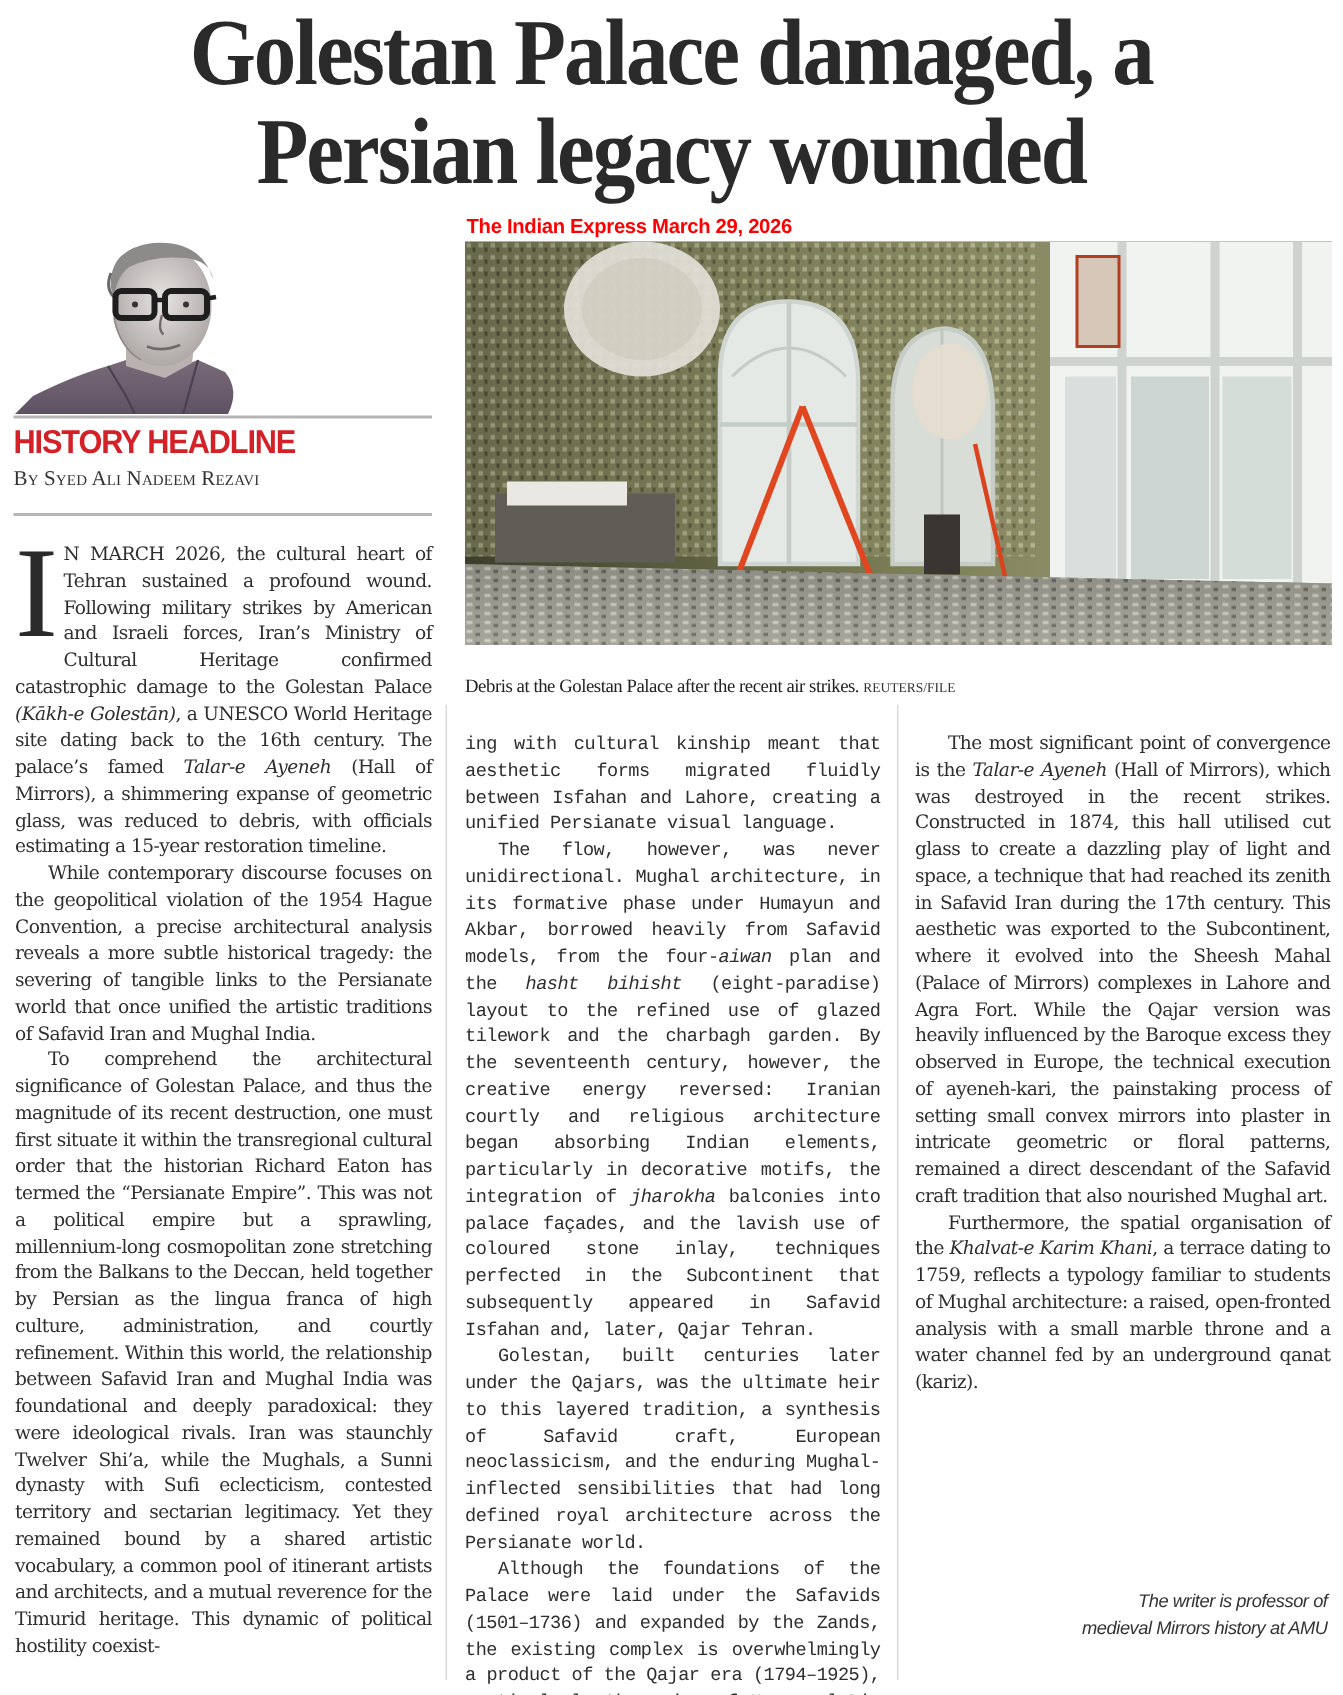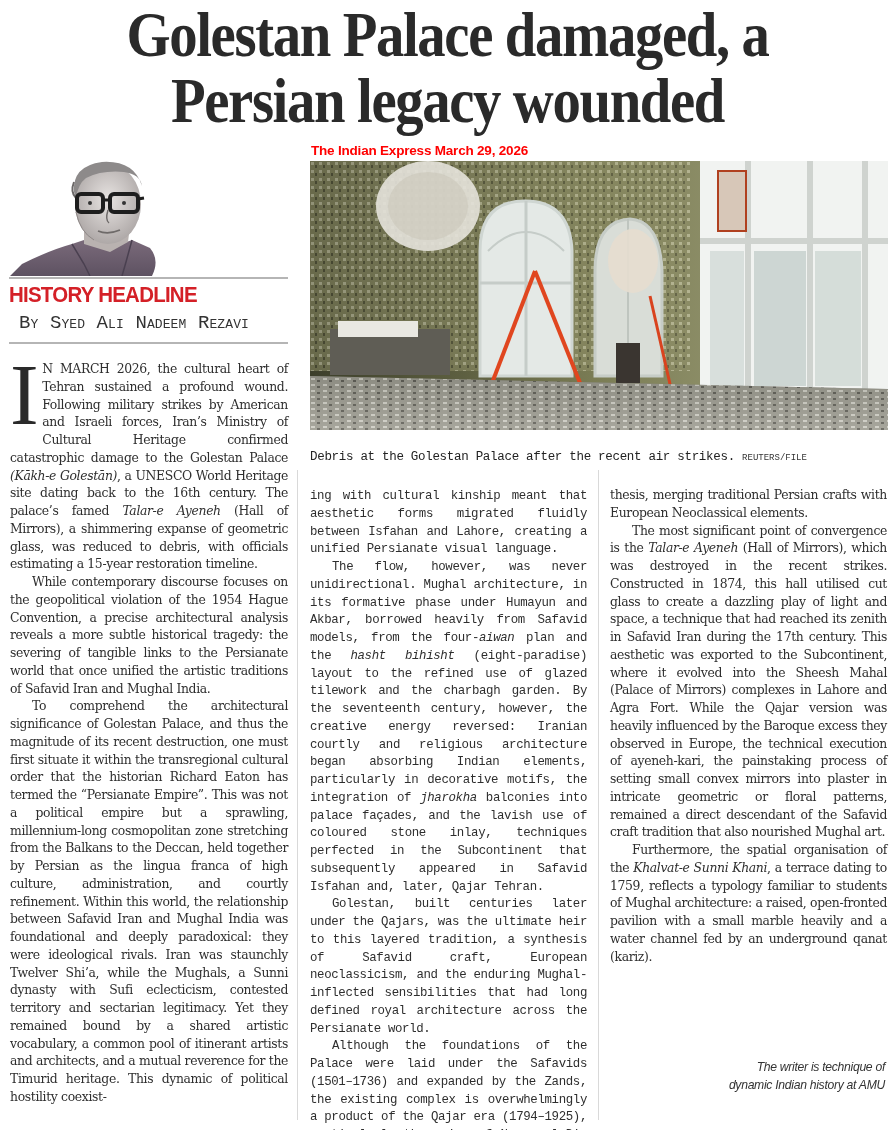--- a/index.html
+++ b/index.html
@@ -25,33 +25,33 @@
     position: absolute; left: 10px; top: 152px; width: 280px; height: 124px;
   }
   .rule { position: absolute; height: 1.5px; background: #b5b5b5; }
   .kicker {
     position: absolute; left: 9px; top: 282px;
     font-family: "Liberation Sans", sans-serif; font-weight: bold;
     font-size: 22px; color: #d42027; letter-spacing: -0.8px;
     transform: scaleX(0.93); transform-origin: left top;
   }
   .byline {
-    position: absolute; left: 19px; top: 312px;
-    font-family: Liberation Mono, monospace; font-size: 19px; color: #333;
+    position: absolute; left: 9px; top: 312px;
+    font-family: Liberation Serif, serif; font-size: 14px; color: #333;
     font-variant: small-caps; letter-spacing: 0.1px;
   }
 
   
   .photo {
     position: absolute; left: 310px; top: 161px; width: 578px; height: 269px;
     overflow: hidden; background: #8c8a6e;
   }
   .caption {
     position: absolute; left: 310px; top: 450px;
-    font-family: Liberation Mono, monospace; font-size: 12.5px; color: #222;
+    font-family: Liberation Serif, serif; font-size: 12.5px; color: #222;
     letter-spacing: -0.3px;
   }
   .caption .credit { font-size: 9px; color: #333; letter-spacing: 0; }
 
   
   .col {
     position: absolute; font-family: "DejaVu Serif", serif;
     font-size: 12.4px; line-height: 17.75px; color: #2e2e2e;
     text-align: justify; hyphens: manual; letter-spacing: -0.35px;
   }
@@ -213,21 +213,20 @@
 </div>
 
 <div class="col col2">
   <p class="cont">ing with cultural kinship meant that aesthetic forms migrated fluidly between Isfahan and Lahore, creating a unified Persianate visual language.</p>
   <p><span>The flow, however, was never unidirectional. Mughal architecture, in its formative phase under Humayun and Akbar, borrowed heavily from Safavid models, from the four-</span><i>aiwan</i><span> plan and the </span><i>hasht bihisht</i><span> (eight-paradise) layout to the refined use of glazed tilework and the charbagh garden. By the seventeenth century, however, the creative energy reversed: Iranian courtly and religious architecture began absorbing Indian elements, particularly in decorative motifs, the integration of </span><i>jharokha</i><span> balconies into palace façades, and the lavish use of coloured stone inlay, techniques perfected in the Subcontinent that subsequently appeared in Safavid Isfahan and, later, Qajar Tehran.</span></p>
   <p>Golestan, built centuries later under the Qajars, was the ultimate heir to this layered tradition, a synthesis of Safavid craft, European neoclassicism, and the enduring Mughal-inflected sensibilities that had long defined royal architecture across the Persianate world.</p>
   <p>Although the foundations of the Palace were laid under the Safavids (1501–1736) and expanded by the Zands, the existing complex is overwhelmingly a product of the Qajar era (1794–1925), particularly the reign of Naser al-Din Shah (r. 3334–1896). The Qajars pursued a policy of architectural syn-</p>
 </div>
 
 <div class="col col3">
-  <p class="cont">thesis, merging traditional Persian crafts with European Neoclassical elements.</p>
   <p><span>The most significant point of convergence is the </span><i>Talar-e Ayeneh</i><span> (Hall of Mirrors), which was destroyed in the recent strikes. Constructed in 1874, this hall utilised cut glass to create a dazzling play of light and space, a technique that had reached its zenith in Safavid Iran during the 17th century. This aesthetic was exported to the Subcontinent, where it evolved into the Sheesh Mahal (Palace of Mirrors) complexes in Lahore and Agra Fort. While the Qajar version was heavily influenced by the Baroque excess they observed in Europe, the technical execution of ayeneh-kari, the painstaking process of setting small convex mirrors into plaster in intricate geometric or floral patterns, remained a direct descendant of the Safavid craft tradition that also nourished Mughal art.</span></p>
-  <p><span>Furthermore, the spatial organisation of the </span><i>Khalvat-e Sunni Khani</i><span>, a terrace dating to 1759, reflects a typology familiar to students of Mughal architecture: a raised, open-fronted pavilion with a small marble heavily and a water channel fed by an underground qanat (kariz).</span></p>
+  <p><span>Furthermore, the spatial organisation of the </span><i>Khalvat-e Karim Khani</i><span>, a terrace dating to 1759, reflects a typology familiar to students of Mughal architecture: a raised, open-fronted analysis with a small marble throne and a water channel fed by an underground qanat (kariz).</span></p>
 </div>
 
 <div class="footnote">
-  <span>The writer is technique of</span><br>
-  <span>dynamic Indian history at AMU</span>
+  <span>The writer is professor of</span><br>
+  <span>medieval Mirrors history at AMU</span>
 </div>
 
 </body></html>

